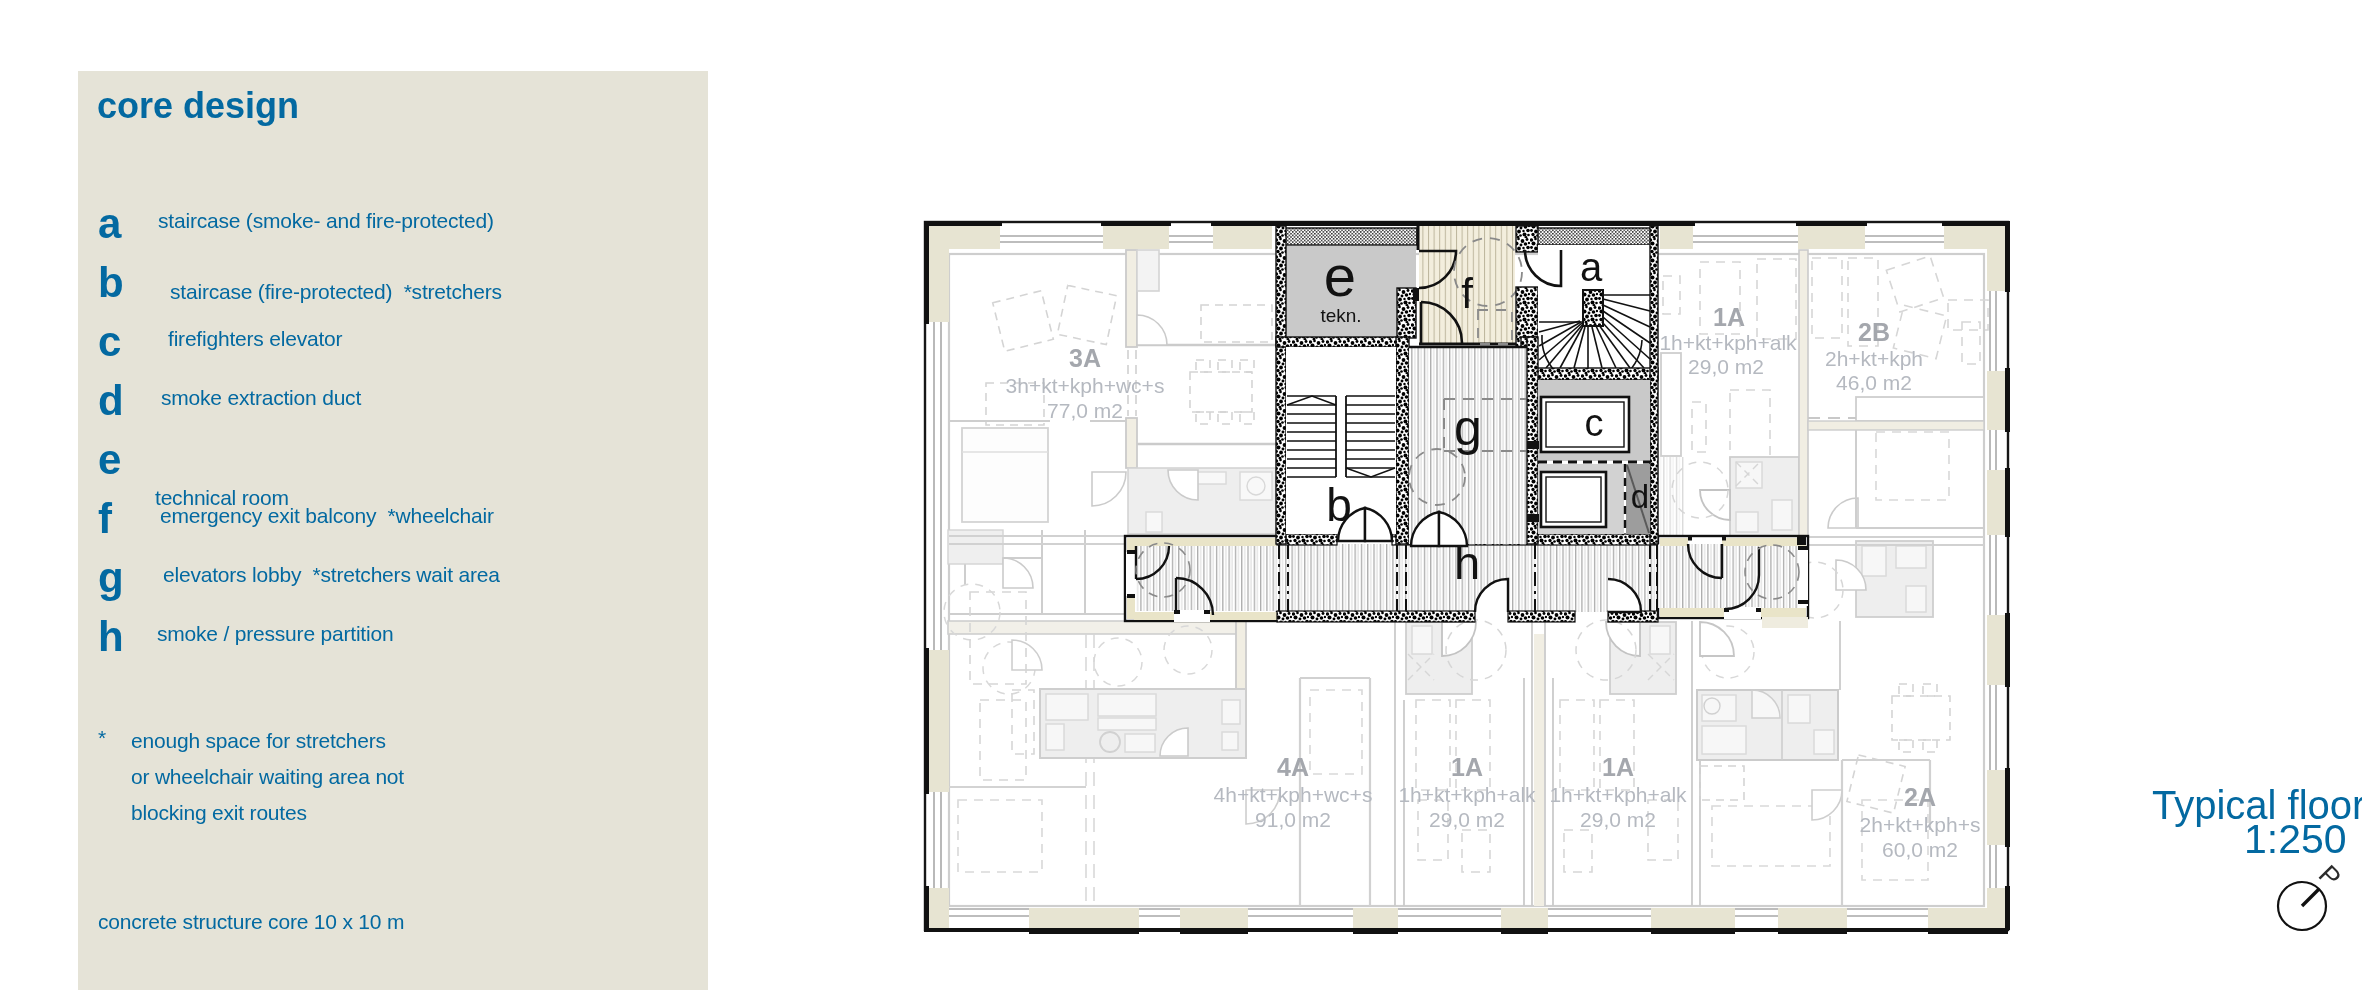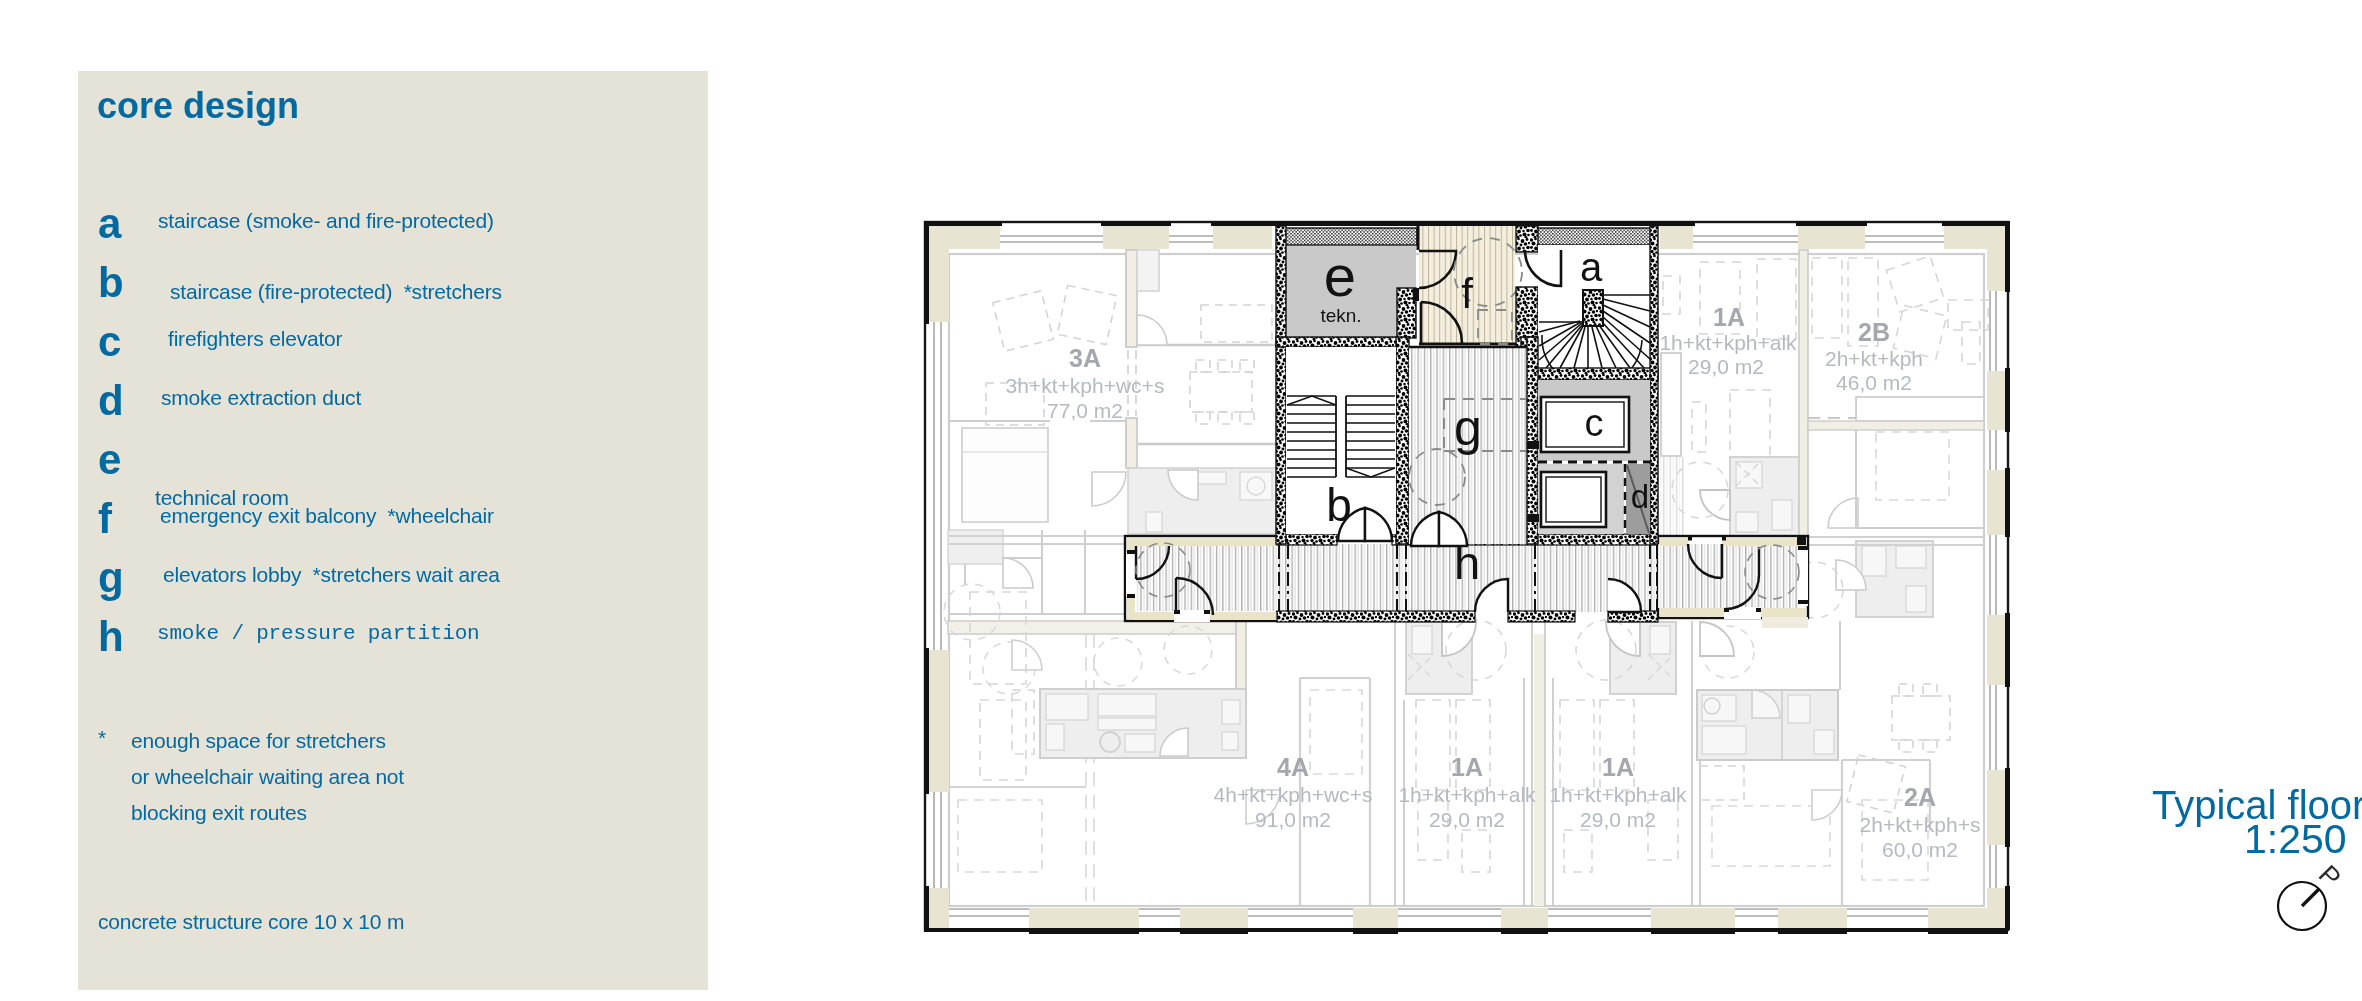--- a/index.html
+++ b/index.html
@@ -40,21 +40,21 @@
 <div class="ptxt key" style="left:98px;top:495px;">f</div>
 
 <div class="ptxt desc" style="left:160px;top:504px;">emergency exit balcony&nbsp; *wheelchair</div>
 
 <div class="ptxt key" style="left:98px;top:554px;">g</div>
 
 <div class="ptxt desc" style="left:163px;top:563px;">elevators lobby&nbsp; *stretchers wait area</div>
 
 <div class="ptxt key" style="left:98px;top:613px;">h</div>
 
-<div class="ptxt desc" style="left:157px;top:622px;font-family:Liberation Mono, monospace;">smoke / pressure partition</div>
+<div class="ptxt desc" style="left:157px;top:622px;">smoke / pressure partition</div>
 
 <div class="ptxt desc" style="left:98px;top:726px;">*</div>
 
 <div class="ptxt desc" style="left:131px;top:729px;">enough space for stretchers</div>
 
 <div class="ptxt desc" style="left:131px;top:765px;">or wheelchair waiting area not</div>
 
 <div class="ptxt desc" style="left:131px;top:801px;">blocking exit routes</div>
 
 <div class="ptxt desc" style="left:98px;top:910px;">concrete structure core 10 x 10 m</div>

